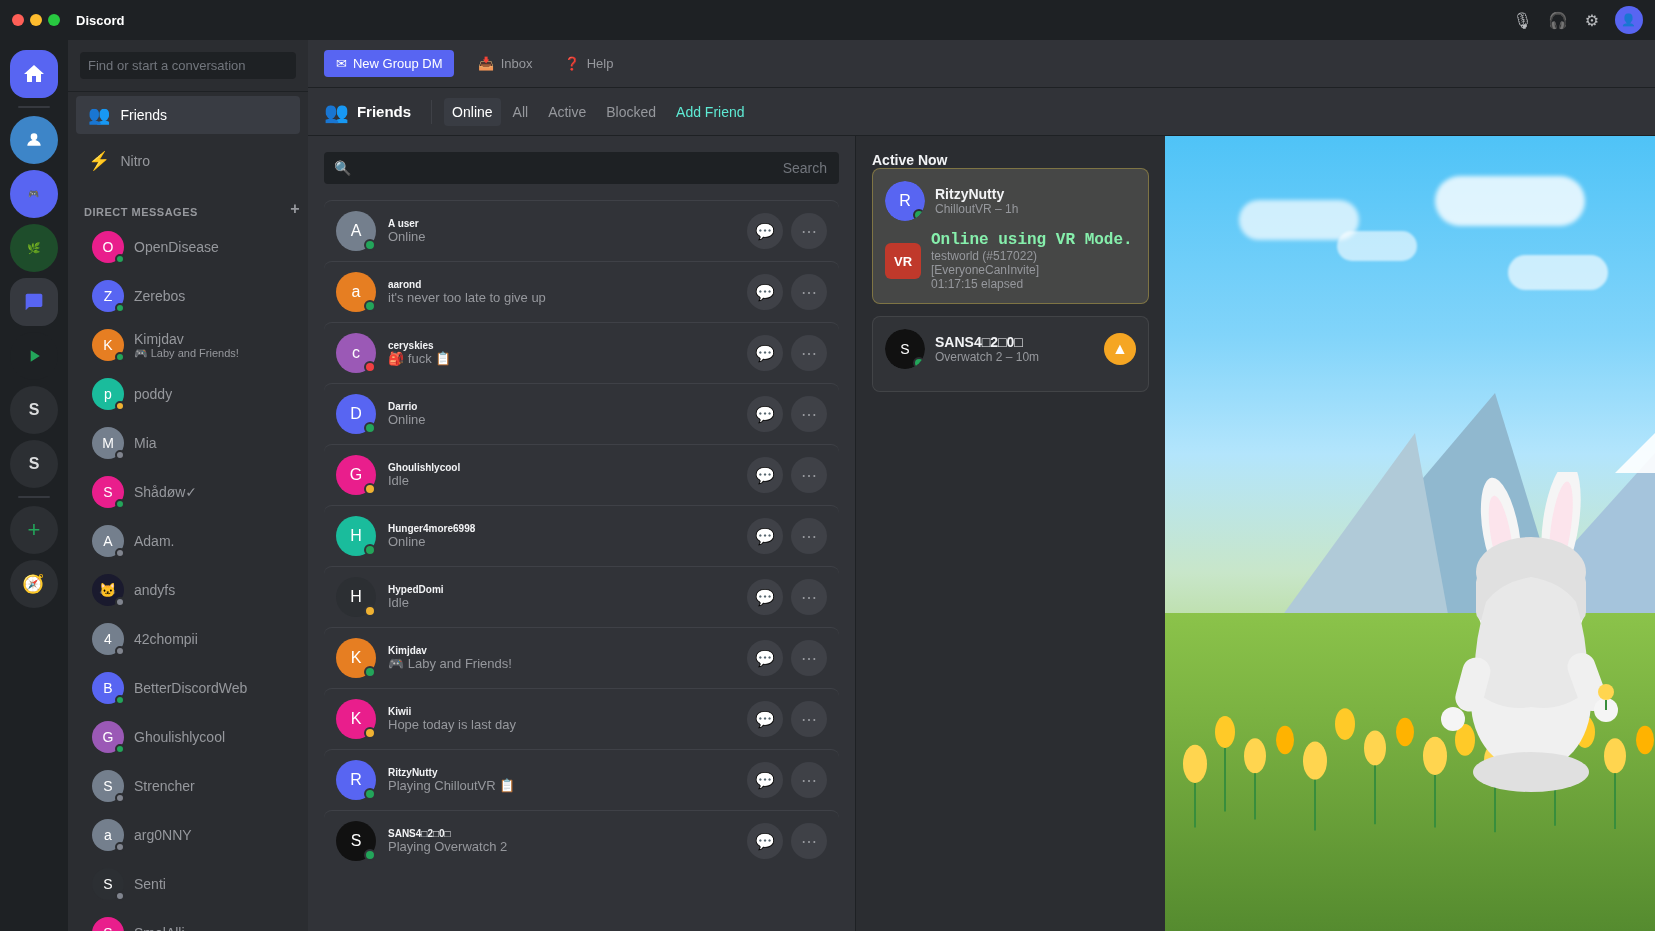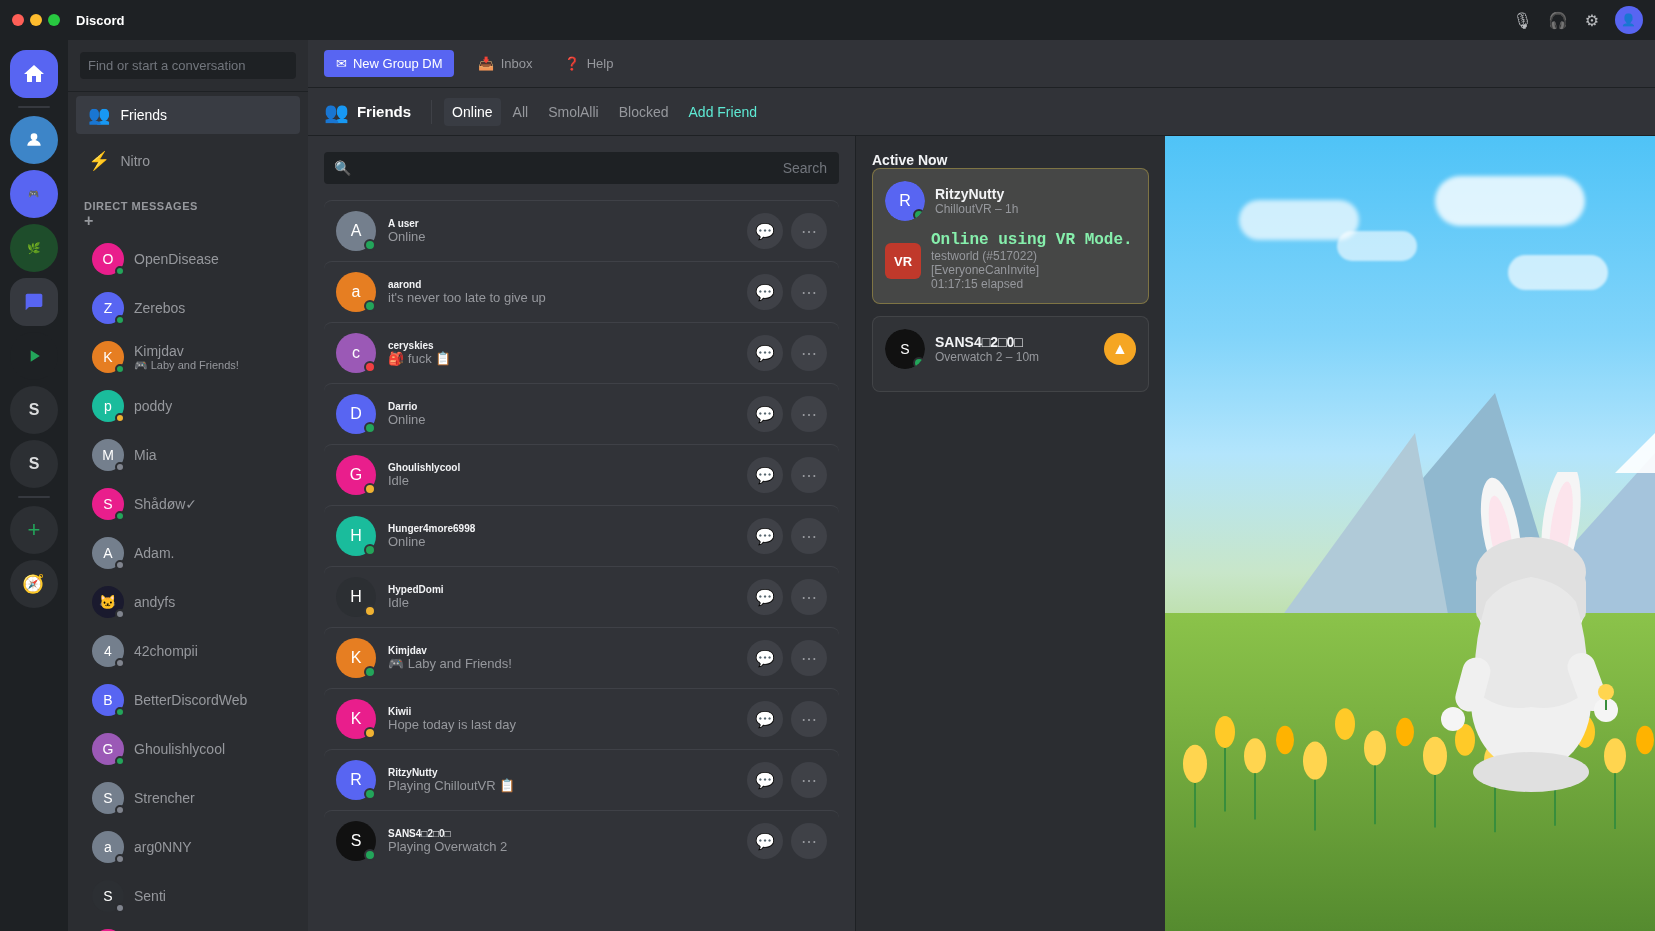--- a/index.html
+++ b/index.html
@@ -92,29 +92,28 @@
       cursor: pointer;
       color: #96989d;
       font-size: 14px;
       font-weight: 500;
     }
     .dm-nav-btn:hover, .dm-nav-btn.active { background: #393c43; color: #dcddde; }
     .dm-nav-btn.active { color: #fff; }
 
     .dm-section-header {
       display: flex;
-      align-items: flex-start;
+      align-items: flex-end;
       justify-content: space-between;
       padding: 16px 8px 4px 16px;
       font-size: 11px;
       font-weight: 600;
       color: #96989d;
       text-transform: uppercase;
       letter-spacing: 0.5px;
-      flex-direction: column;
     }
     .dm-add-btn { cursor: pointer; color: #96989d; font-size: 16px; }
 
     .dm-list { overflow-y: auto; flex: 1; }
     .dm-item {
       display: flex;
       align-items: center;
       gap: 10px;
       padding: 8px 8px 8px 16px;
       cursor: pointer;
@@ -605,21 +604,21 @@
     </div>
 
     <div class="friends-tabs">
       <div class="friends-tab-icon">
         <span style="font-size:20px;">👥</span>
         <span style="color:#fff; font-size:15px; font-weight:600;">Friends</span>
       </div>
       <div class="tab-separator"></div>
       <div class="friends-tab active">Online</div>
       <div class="friends-tab">All</div>
-      <div class="friends-tab">SmolAlli</div>
+      <div class="friends-tab">Active</div>
       <div class="friends-tab">Blocked</div>
       <div class="friends-tab add-friend" style="color:#5eead4;text-align:right;">Add Friend</div>
     </div>
 
     <div class="friends-list-area">
 
       <div class="friends-list">
         <div class="friends-search-wrap friends-search">
           <span class="search-icon-inner">🔍</span>
           <input type="text" style="width: 100%; background: rgb(30, 33, 36); border: none; border-radius: 4px; padding: 8px 12px 8px 32px; color: rgb(220, 221, 222); font-size: 14px; outline: none;" placeholder="Search">

